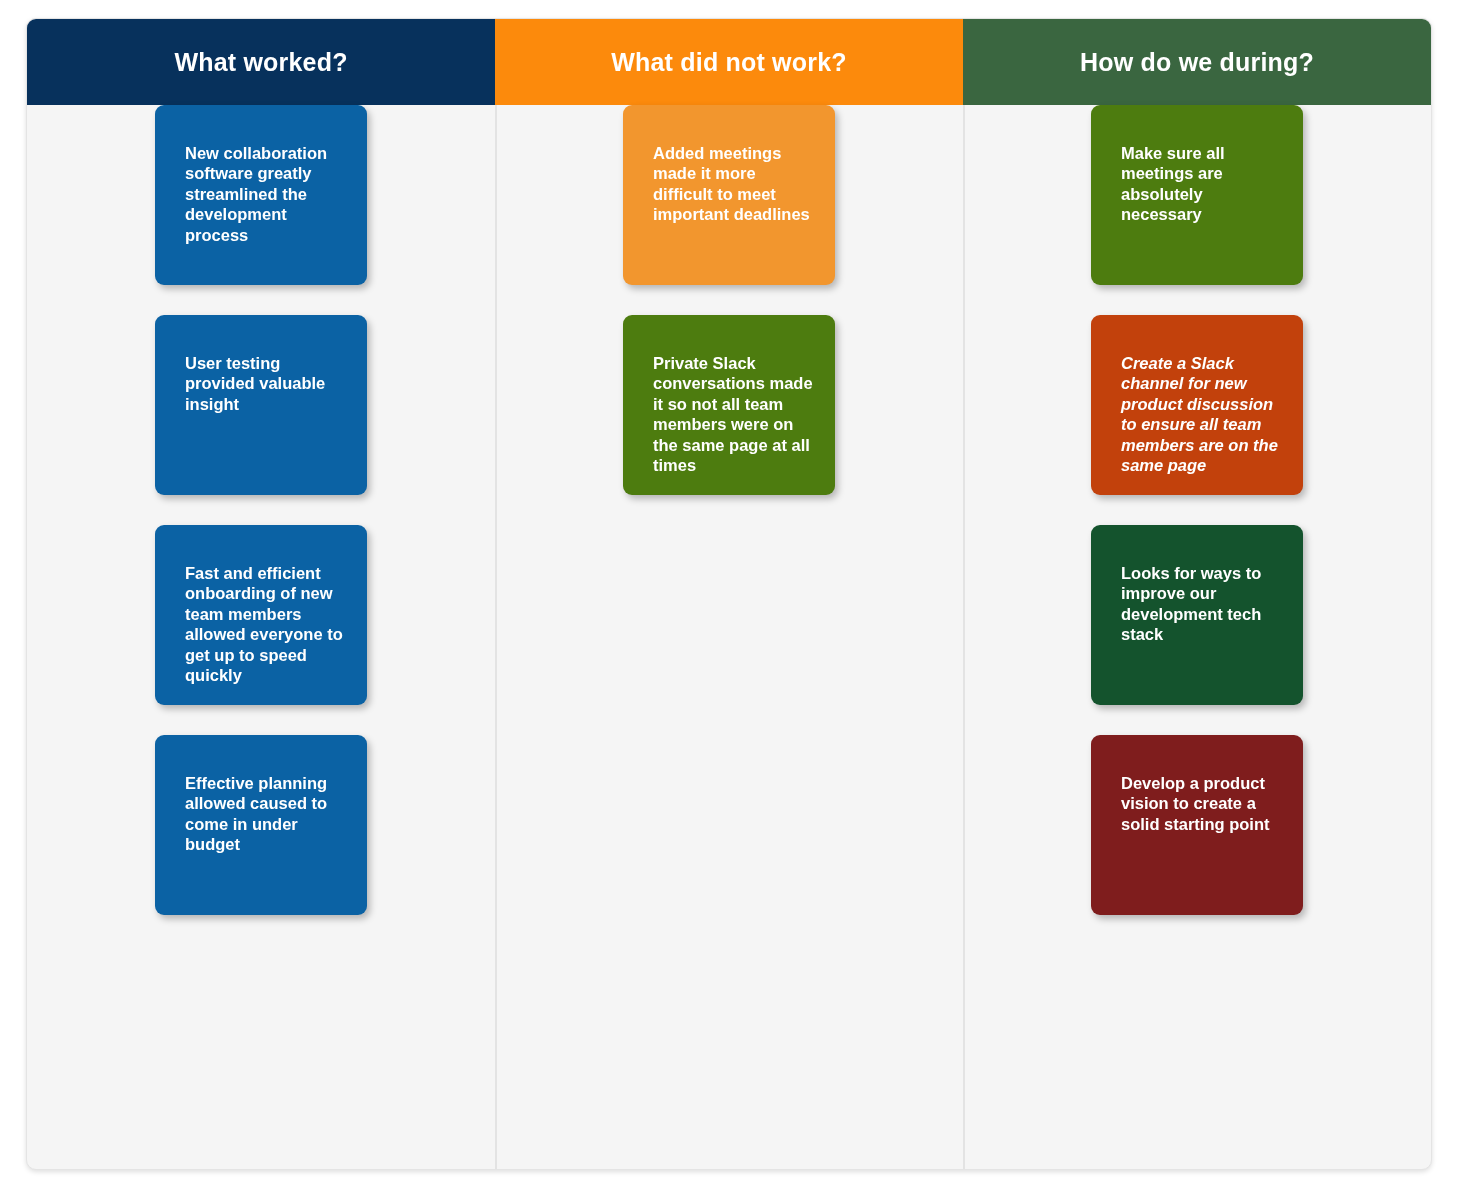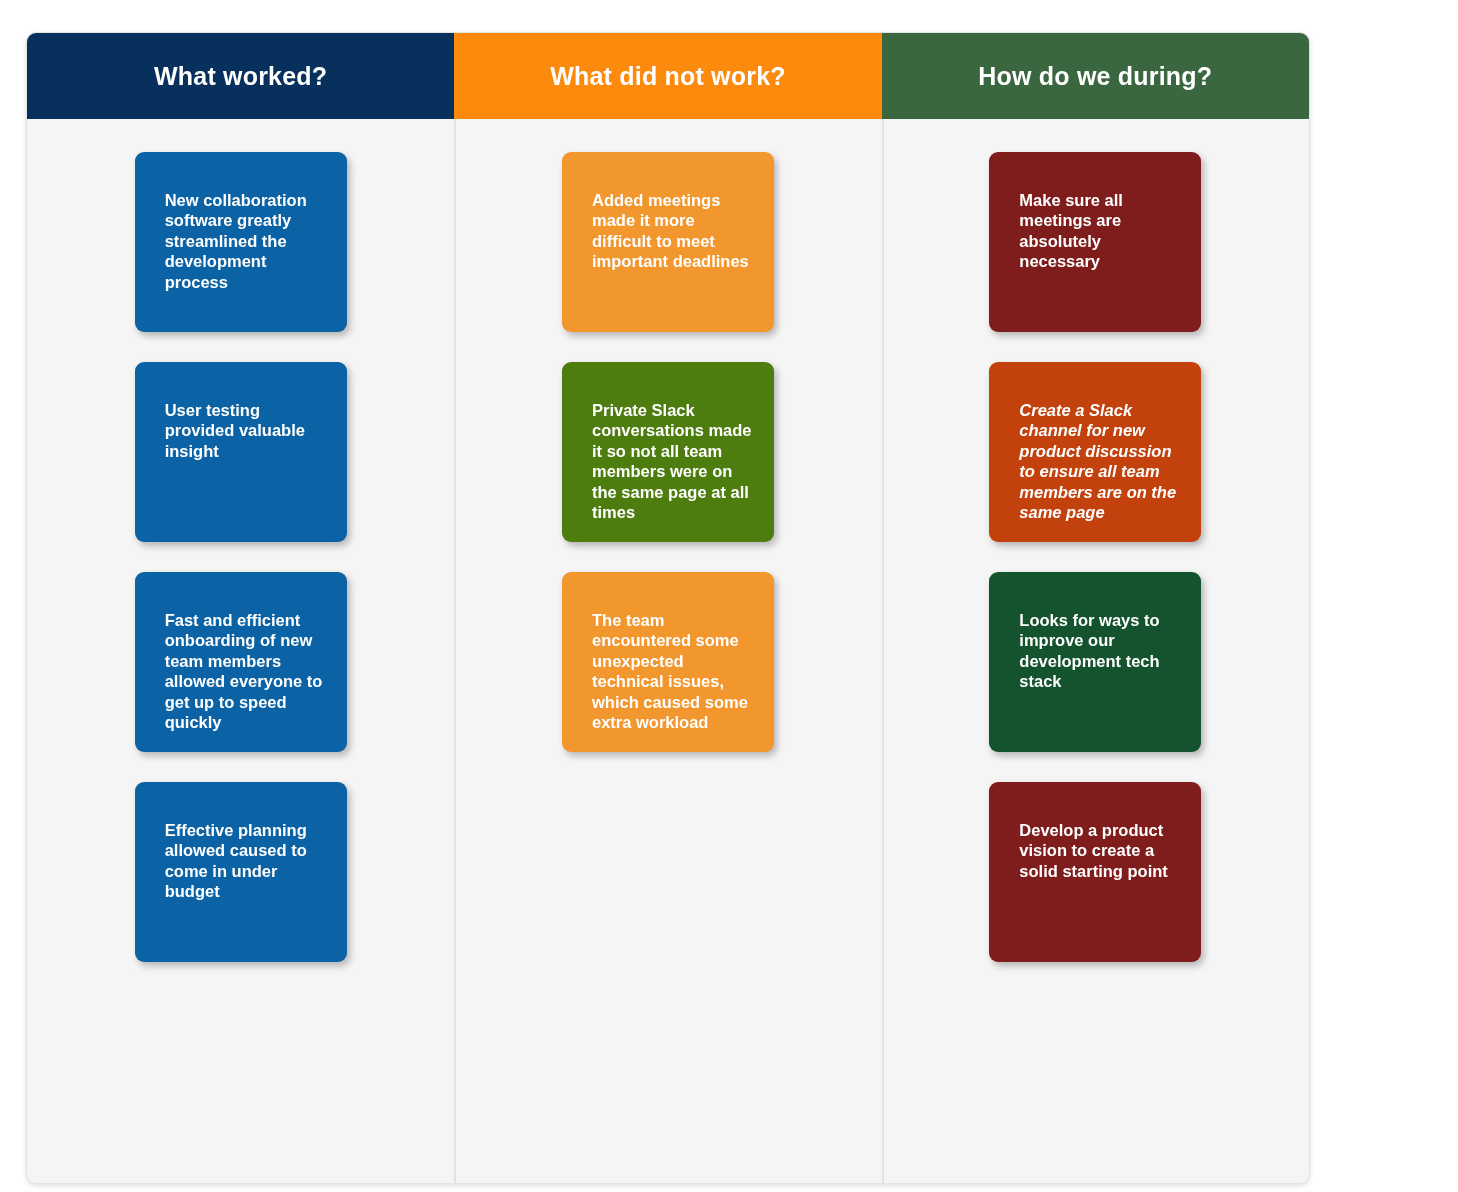--- a/index.html
+++ b/index.html
@@ -9,31 +9,30 @@
     width: 1458px;
     height: 1192px;
     overflow: hidden;
     font-family: "Liberation Sans", sans-serif;
   }
 
   .board {
     position: absolute;
     left: 26px;
     top: 18px;
-    width: 1284px;
+    width: 1406px;
     height: 1152px;
     background: #f5f5f5;
     border: 1px solid #e4e4e4;
     border-radius: 10px;
     box-shadow: 0 2px 5px rgba(0,0,0,0.13);
     box-sizing: border-box;
     display: flex;
     flex-direction: column;
     overflow: hidden;
-    margin-top: 14px;
   }
 
   .columns {
     display: flex;
     flex: 1 1 auto;
     min-height: 0;
   }
 
   .column {
     flex: 1 1 0;
@@ -60,21 +59,20 @@
     align-items: center;
     justify-content: center;
     color: #ffffff;
     font-size: 25px;
     font-weight: bold;
     letter-spacing: 0.2px;
   }
 
   .col-body {
     flex: 1 1 auto;
-    padding-top: 33px;
     display: flex;
     flex-direction: column;
     align-items: center;
   }
 
   .card {
     width: 212px;
     height: 180px;
     border-radius: 9px;
     box-sizing: border-box;
@@ -123,32 +121,29 @@
       <div class="col-header" style="background: rgb(252, 138, 12);">
         <span>What did not work?</span>
       </div>
       <div class="col-body">
         <div class="card" style="background: rgb(242, 150, 46);">
           <span class="card-text">Added meetings made it more difficult to meet important deadlines</span>
         </div>
         <div class="card" style="background: #4d7c0f;">
           <span class="card-text">Private Slack conversations made it so not all team members were on the same page at all times</span>
         </div>
-        <div class="card" style="background: rgb(242, 150, 46);">
-          <span class="card-text">The team encountered some unexpected technical issues, which caused some extra workload</span>
-        </div>
       </div>
     </div>
 
     <div class="column">
       <div class="col-header" style="background: rgb(58, 102, 64);">
         <span>How do we during?</span>
       </div>
       <div class="col-body">
-        <div class="card" style="background: #7f1d1d;">
+        <div class="card" style="background: #4d7c0f;">
           <span class="card-text">Make sure all meetings are absolutely necessary</span>
         </div>
         <div class="card" style="background: #c2410c; font-style: italic;">
           <span class="card-text">Create a Slack channel for new product discussion to ensure all team members are on the same page</span>
         </div>
         <div class="card" style="background: #14532d;">
           <span class="card-text">Looks for ways to improve our development tech stack</span>
         </div>
         <div class="card" style="background: #7f1d1d;">
           <span class="card-text">Develop a product vision to create a solid starting point</span>

